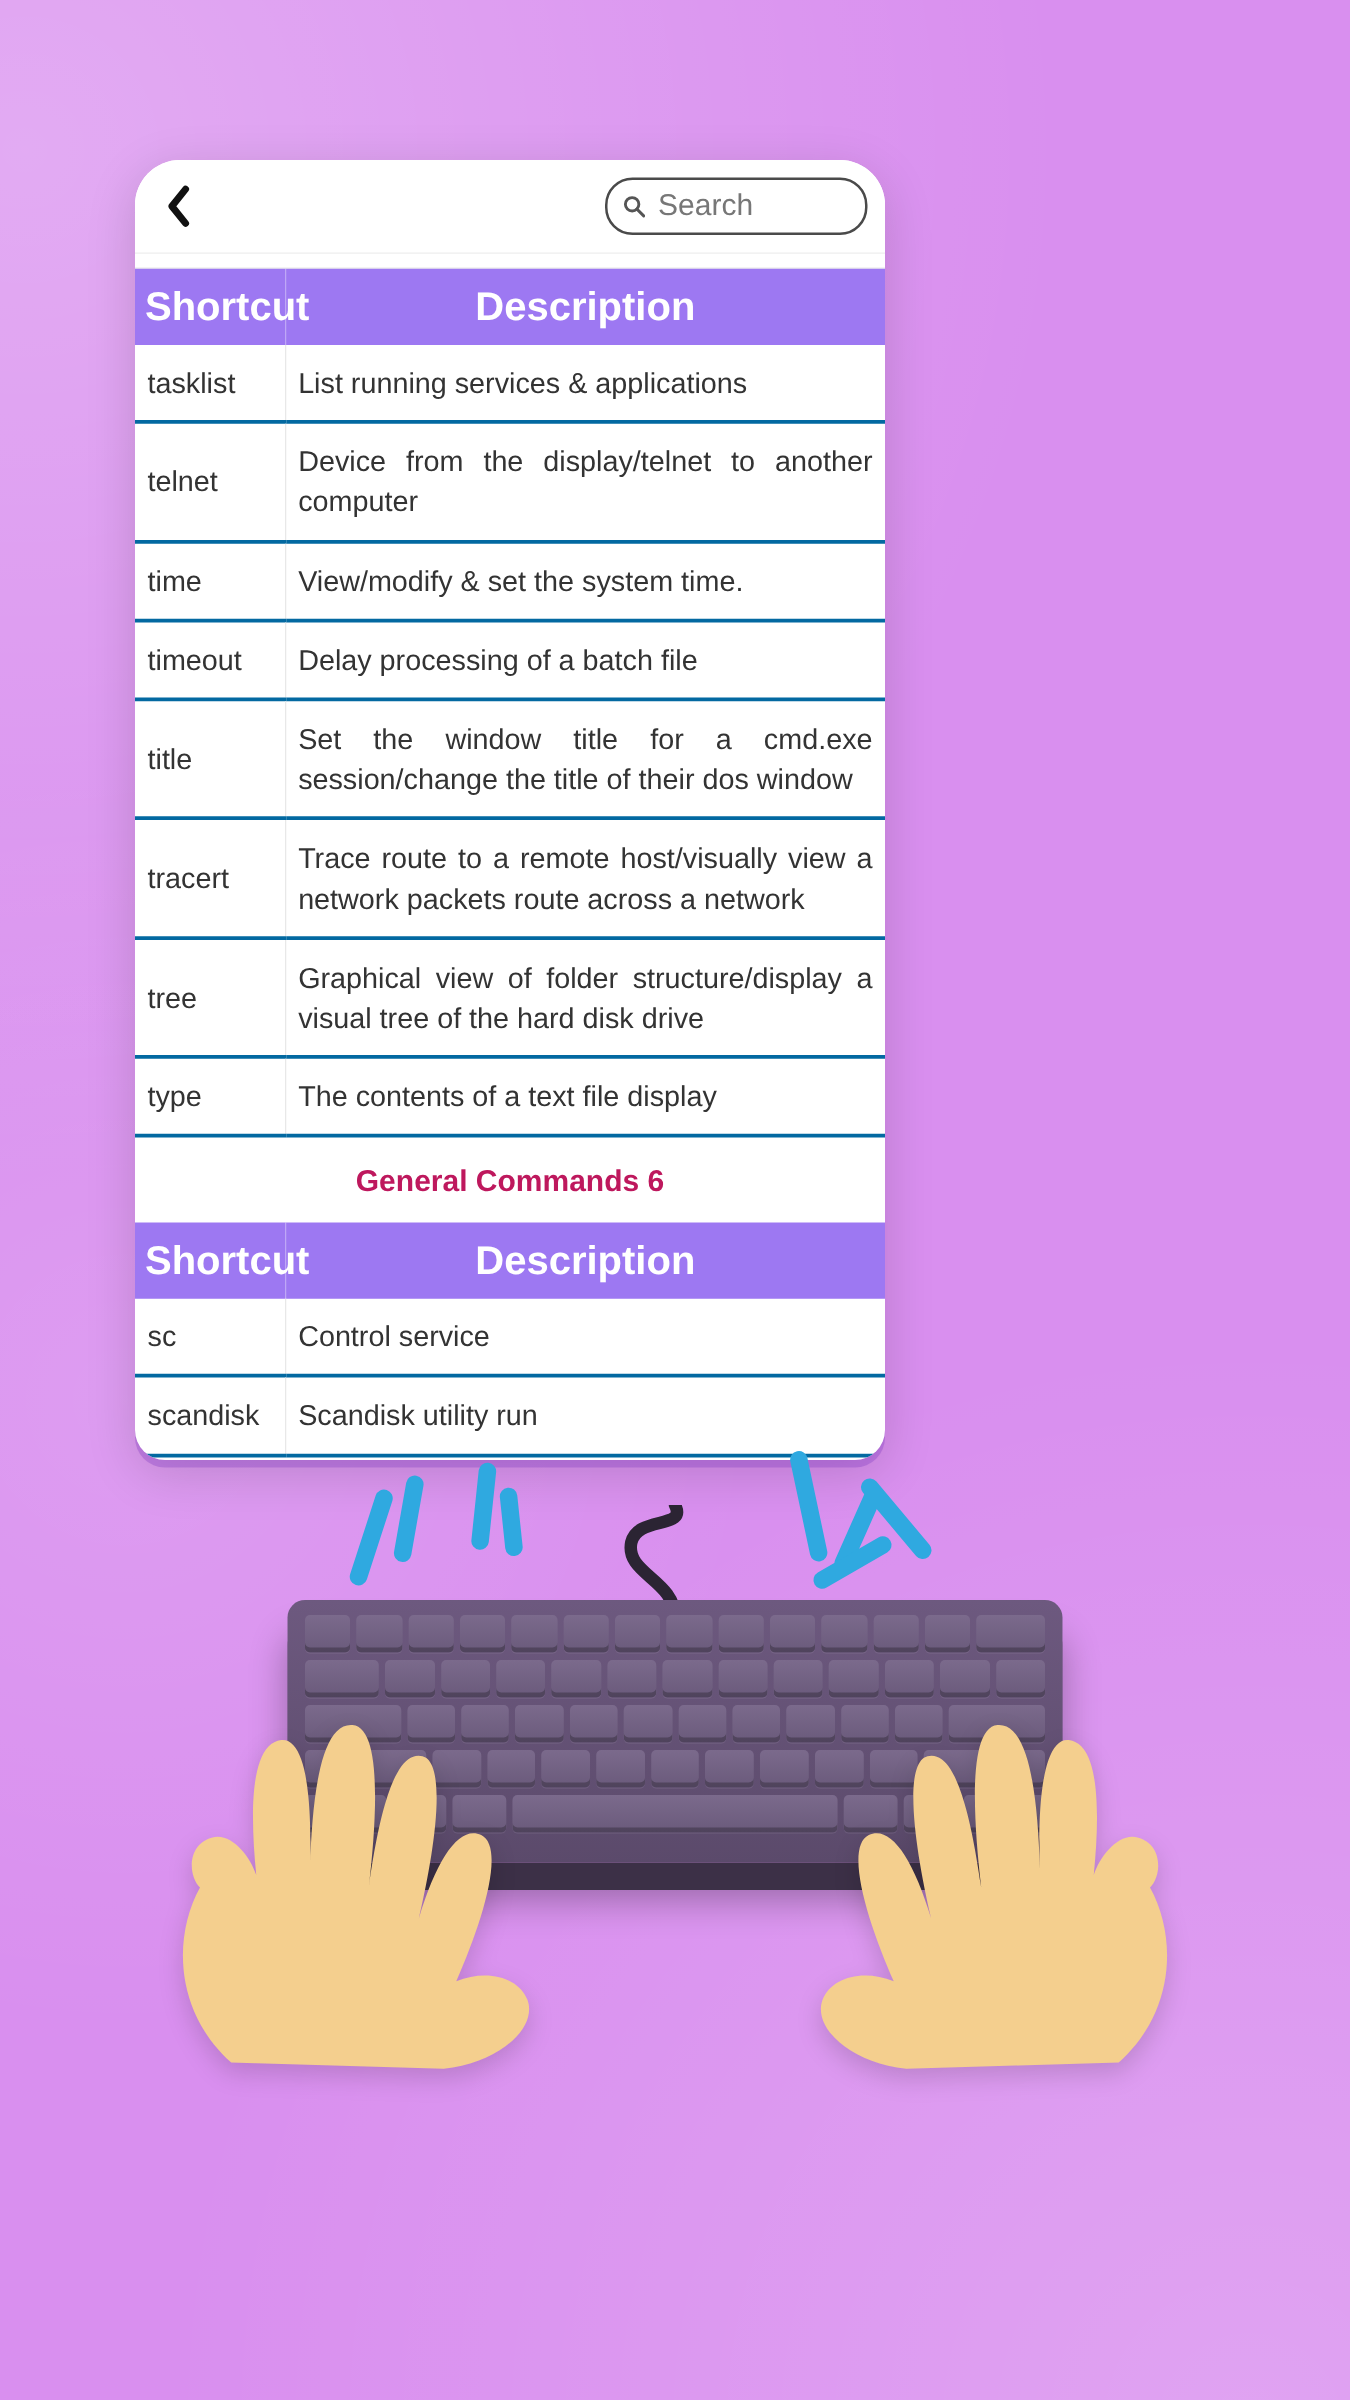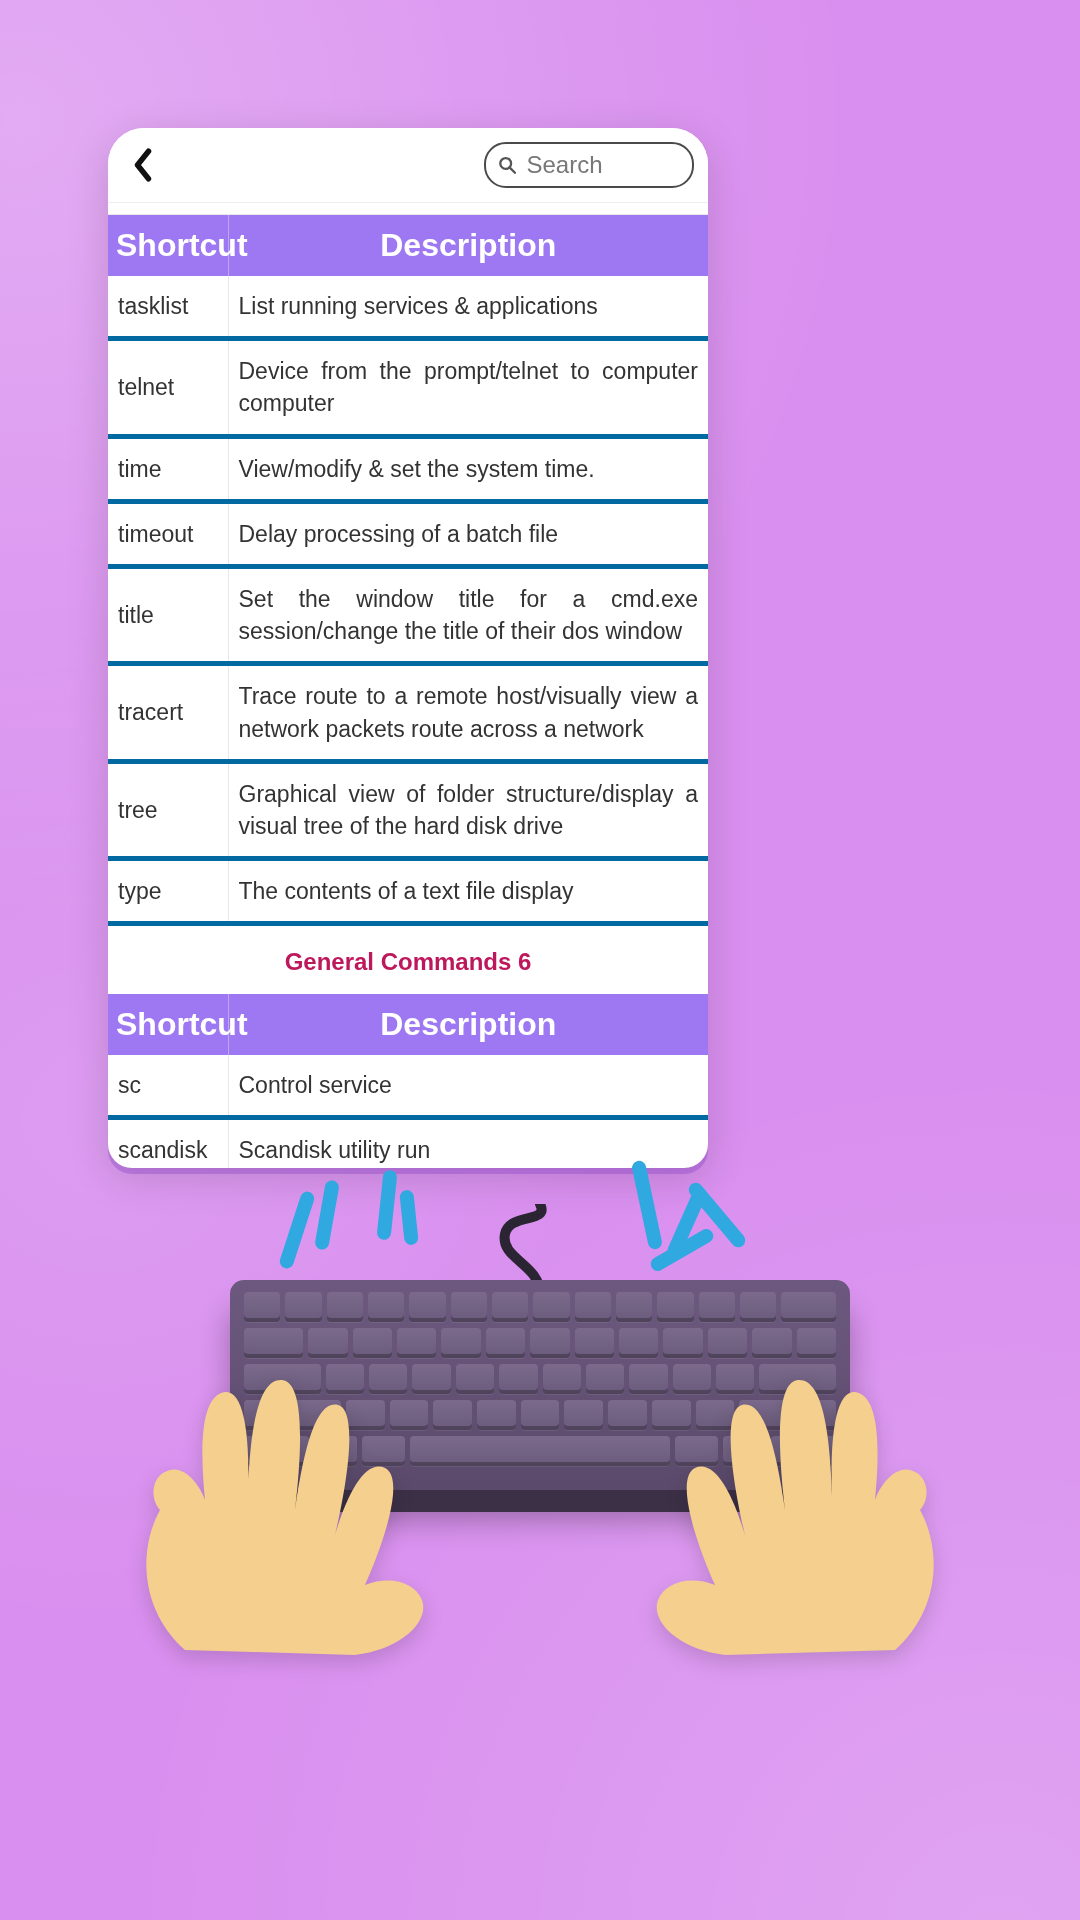--- a/index.html
+++ b/index.html
@@ -100,21 +100,21 @@
     font-weight: 700;
     padding: 12px 8px;
     text-align: center;
     border-right: 1px solid rgba(255,255,255,0.35);
   }
   th:last-child { border-right: none; }
   td {
     font-size: 23px;
     color: #333;
     padding: 14px 10px;
-    border-bottom: 5px solid #0369a1;
+    border-bottom: 3px solid #0369a1;
     border-right: 1px solid #e8e8e8;
     vertical-align: middle;
     line-height: 1.4;
   }
   td:last-child { border-right: none; }
   td.shortcut { color:#333; }
   td.desc { text-align: justify; text-justify: inter-word; }
   .section-title {
     font-size: 24px;
     font-weight: 800;
@@ -210,21 +210,21 @@
           <th>Description</th>
         </tr>
       </thead>
       <tbody>
         <tr>
           <td class="shortcut">tasklist</td>
           <td class="desc">List running services &amp; applications</td>
         </tr>
         <tr>
           <td class="shortcut">telnet</td>
-          <td class="desc">Device from the prompt/telnet to computer computer</td>
+          <td class="desc">Device from the display/telnet to another computer</td>
         </tr>
         <tr>
           <td class="shortcut">time</td>
           <td class="desc">View/modify &amp; set the system time.</td>
         </tr>
         <tr>
           <td class="shortcut">timeout</td>
           <td class="desc">Delay processing of a batch file</td>
         </tr>
         <tr>

